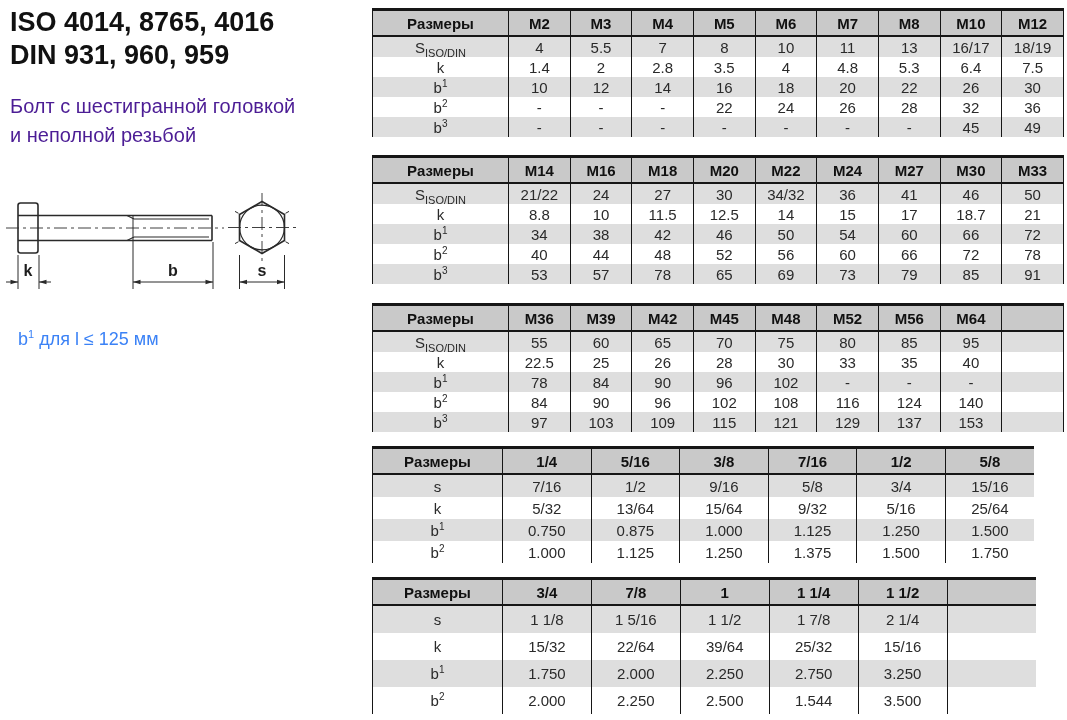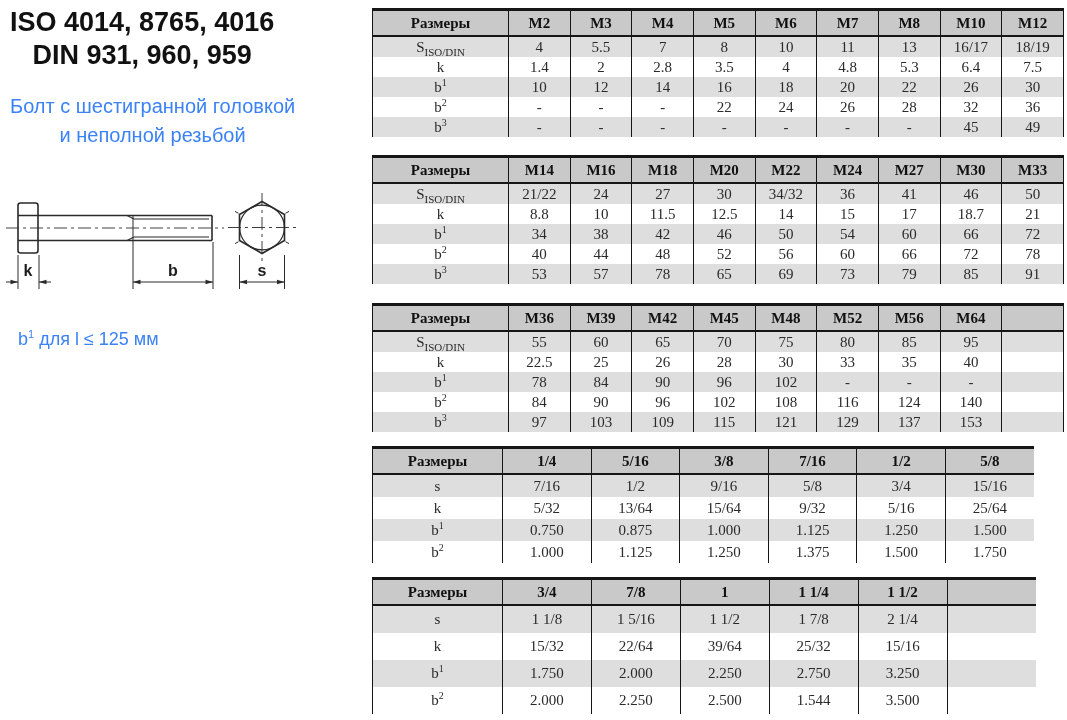--- a/index.html
+++ b/index.html
@@ -4,37 +4,37 @@
 <style>
   html,body { margin:0; padding:0; }
   body {
     width:1067px; height:720px; position:relative; overflow:hidden;
     background:#ffffff; color:#222;
     font-family:"Liberation Sans", sans-serif;
     --hdr:#c9c9c9; --stripe:#dedede; --brd:#161616;
   }
 
   
-  .left-panel { position:absolute; left:0; top:0; width:370px; height:712px;text-align:center; }
+  .left-panel { position:absolute; left:0; top:0; width:370px; height:712px; }
   .title { position:absolute; left:10px; top:6px; font-weight:bold; font-size:27px; line-height:33px; color:#111; letter-spacing:0; }
-  .subtitle { position:absolute; left:10px; top:92px; font-size:20px; line-height:29px; color:#3b82f6; }
+  .subtitle { position:absolute; left:10px; top:92px; font-size:20px; line-height:29px; color:#4c1d95; }
   .drawing { position:absolute; left:0; top:185px; }
   .footnotes { position:absolute; left:18px; top:320px; font-size:18px; line-height:29px; color:#3b82f6; }
   .footnotes sup { font-size:11px; }
 
   
   .tbl { position:absolute; }
   #tbl-0 { left:372px; top:8px;   width:692px; }
   #tbl-1 { left:372px; top:155px; width:692px; }
   #tbl-2 { left:372px; top:303px; width:692px; }
   #tbl-3 { left:372px; top:446px; width:662px; }
   #tbl-4 { left:372px; top:577px; width:664px; }
 
   .tbl table { border-collapse:collapse; table-layout:fixed; width:100%;
-               border-top:3px solid var(--brd); border-left:1.4px solid var(--brd);font-family:Liberation Serif, serif; }
+               border-top:3px solid var(--brd); border-left:1.4px solid var(--brd); }
   .tbl col.lbl-col { width:136px; }
   .tbl.imperial col.lbl-col { width:130px; }
   .tbl th, .tbl td { text-align:center; vertical-align:middle; padding:0 2px;
                      border-right:1.4px solid var(--brd); overflow:hidden; }
   .tbl th:last-child, .tbl td:last-child { border-right:1.4px solid var(--brd); }
   .tbl.no-right th:last-child, .tbl.no-right td:last-child { border-right:none; }
   .tbl thead th { background:var(--hdr); border-bottom:2.6px solid var(--brd);
                   font-weight:bold; font-size:15px; height:24px; color:#111; }
   .tbl tbody td { font-size:15px; height:20px; color:#2a2a2a; }
   .tbl tbody tr:nth-child(odd) { background:var(--stripe); }

